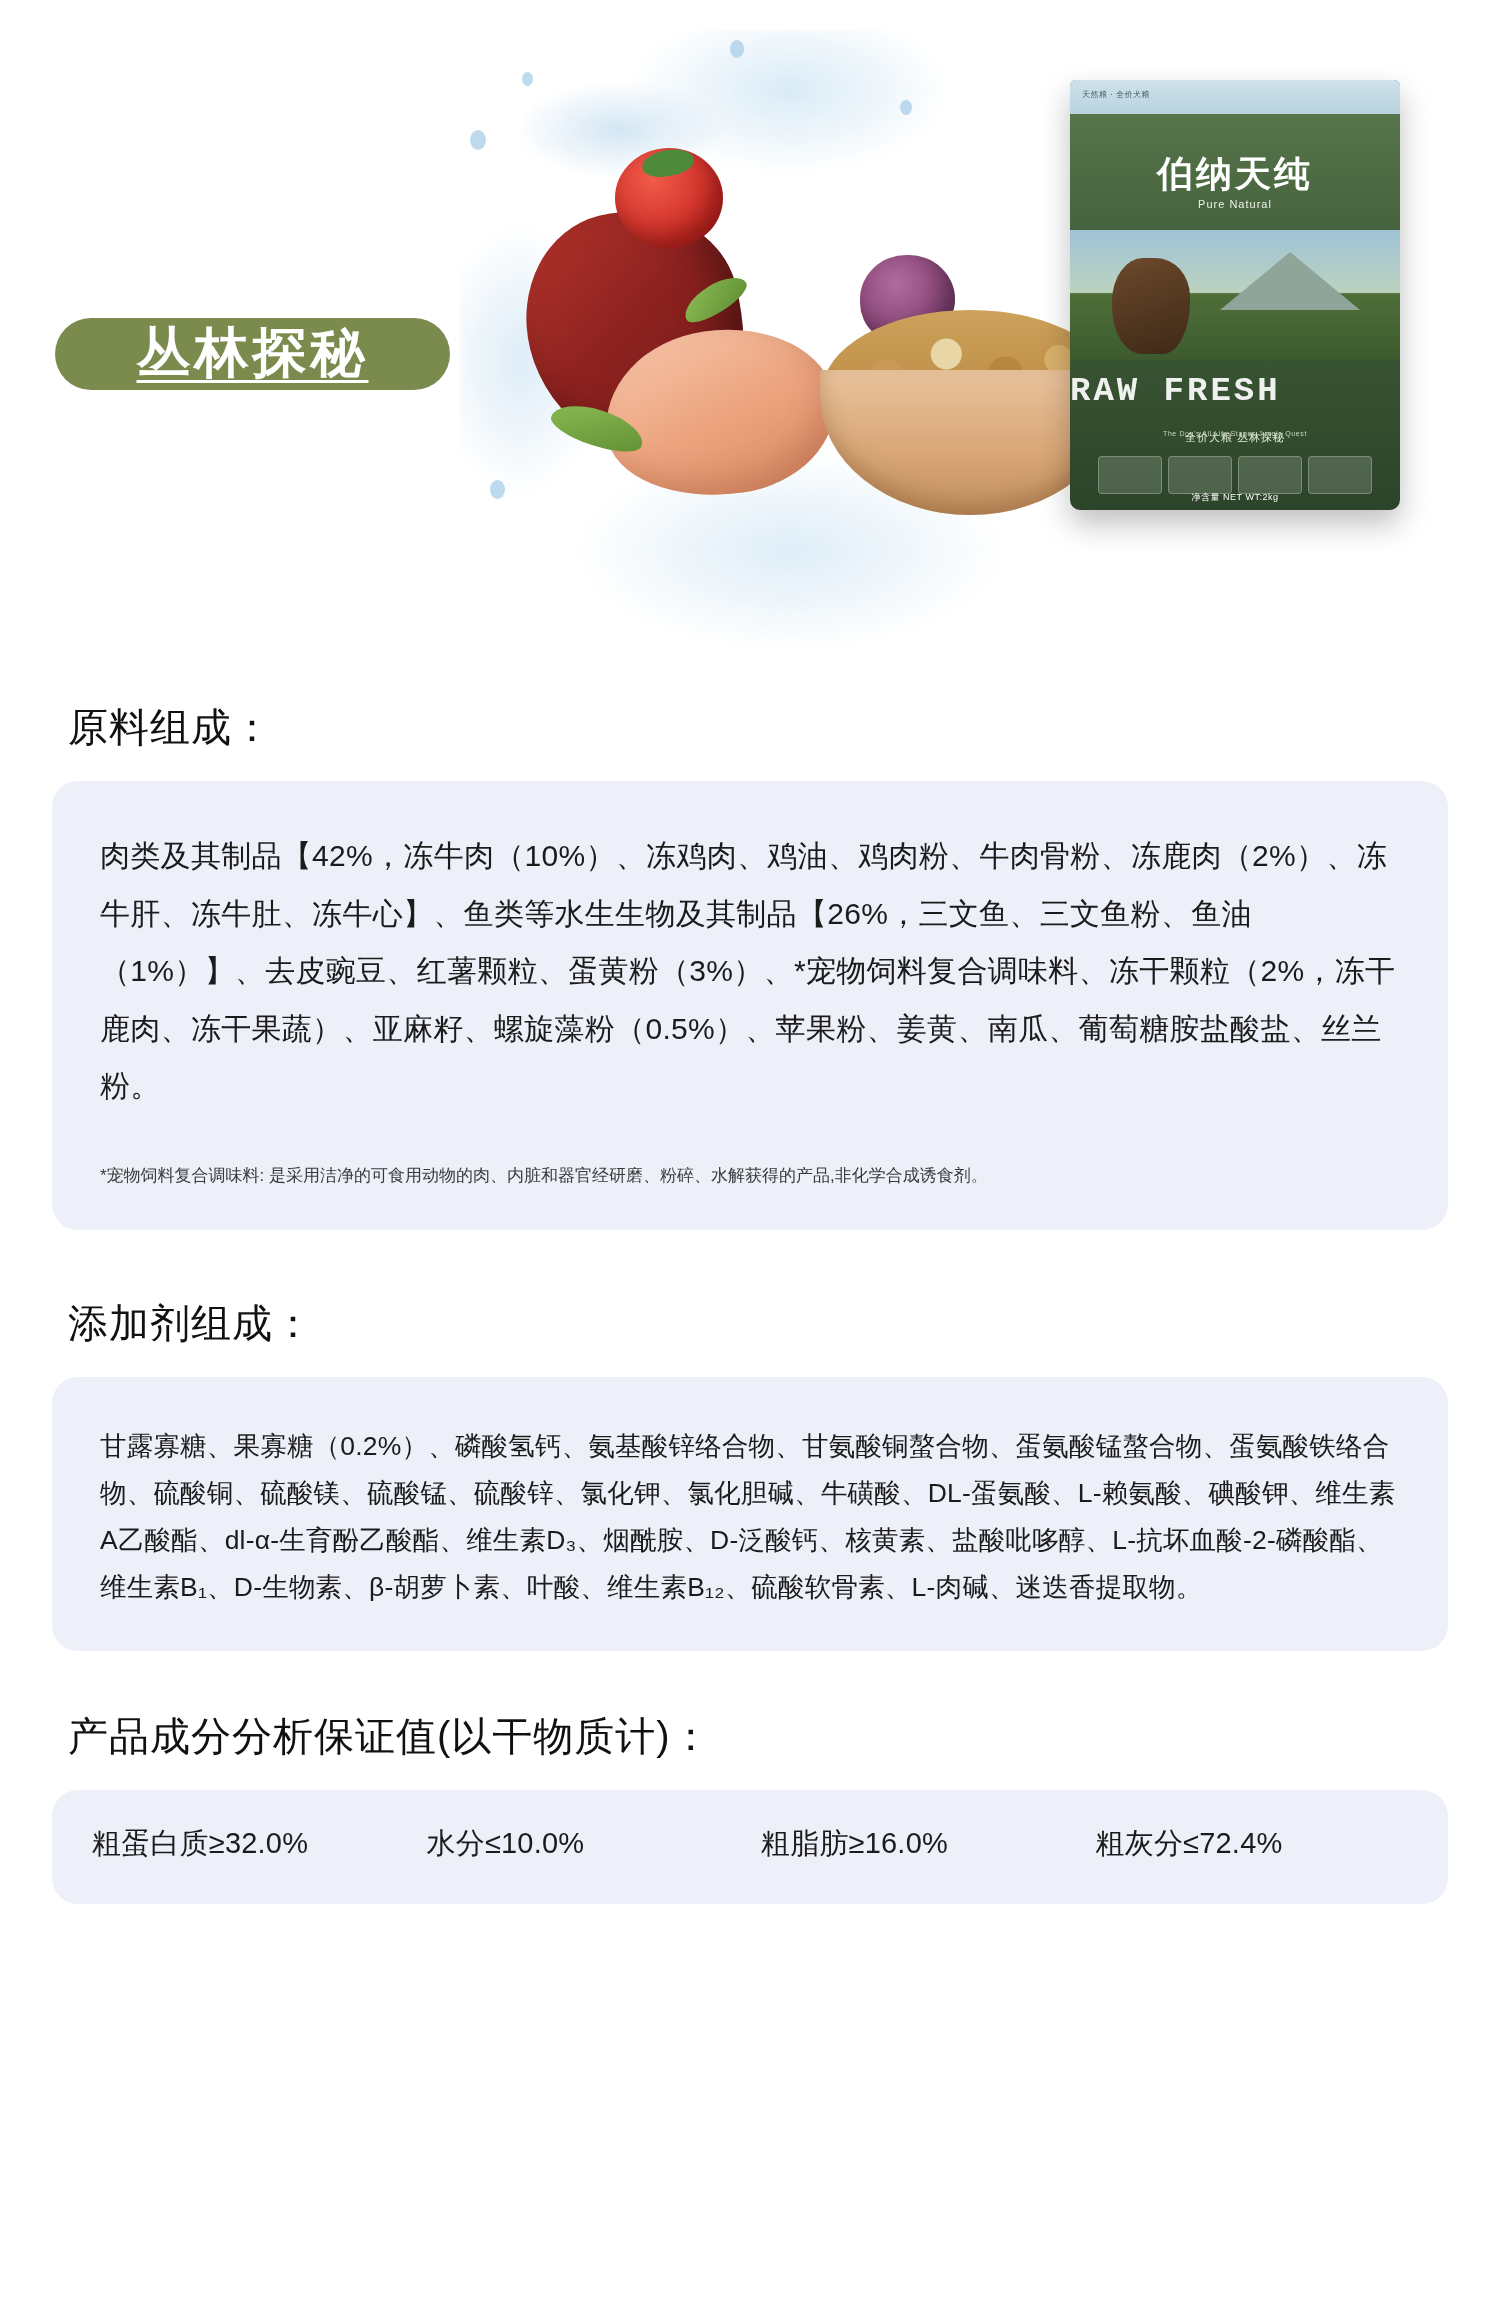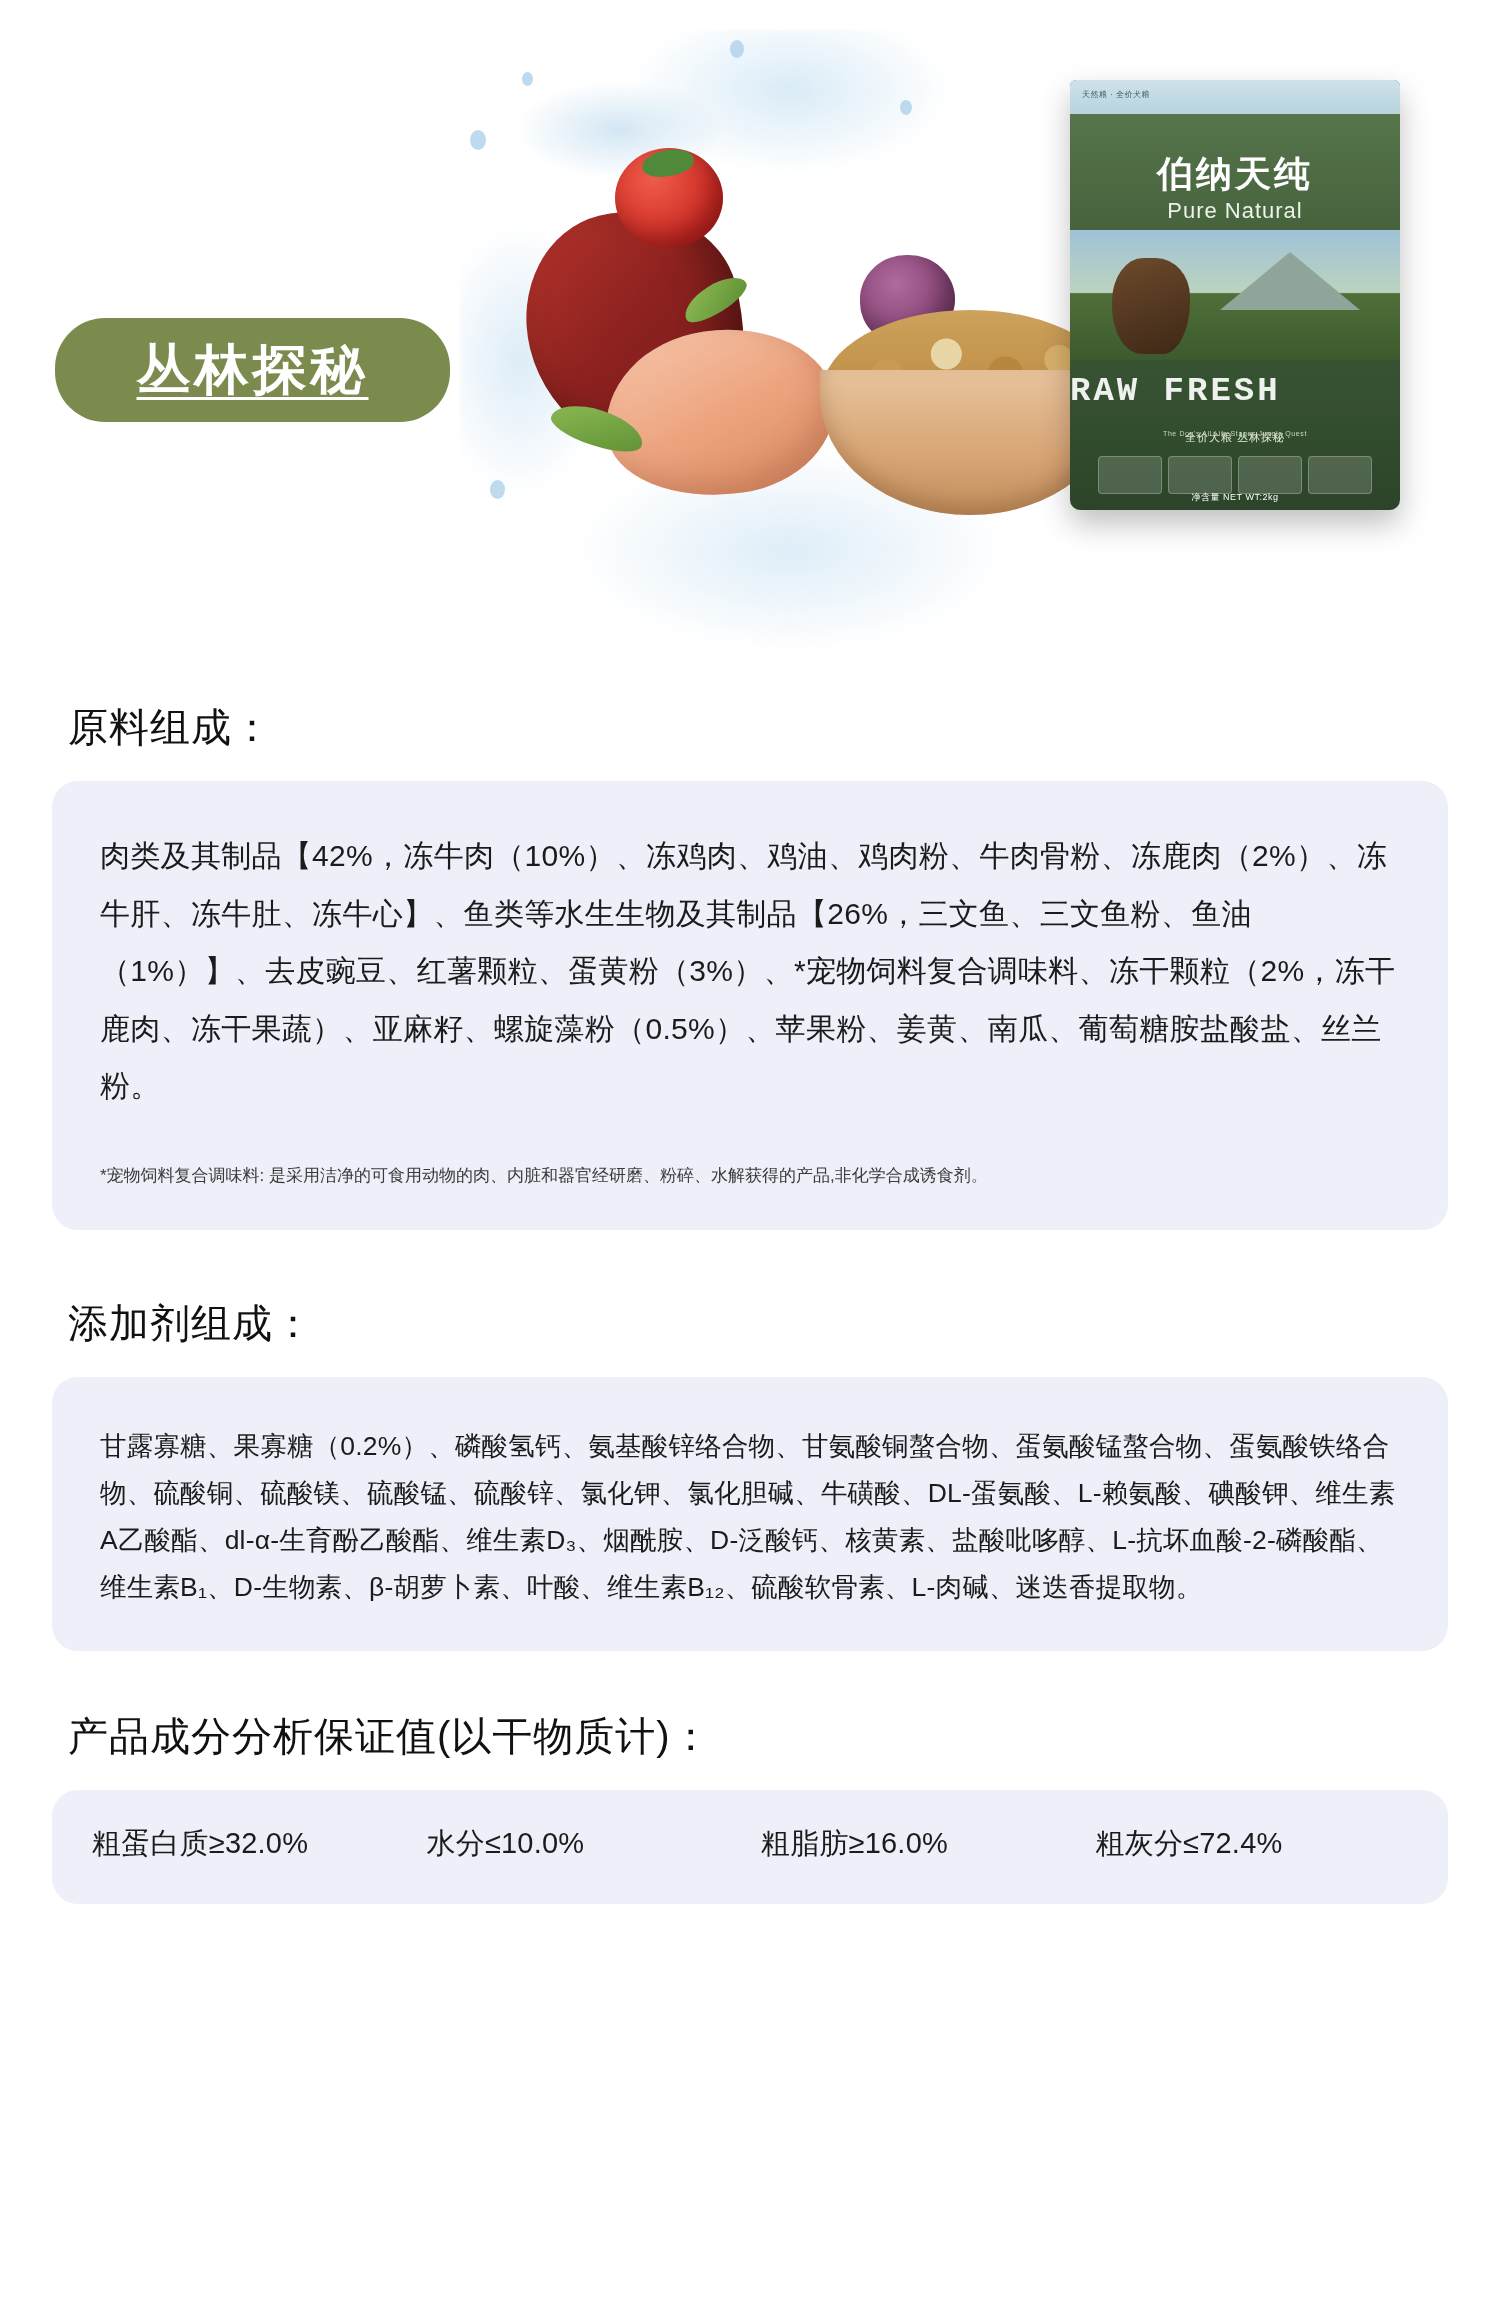--- a/index.html
+++ b/index.html
@@ -22,25 +22,25 @@
   .hero {
     position: relative;
     width: 1500px;
     height: 700px;
   }
   .hero-badge {
     position: absolute;
     left: 55px;
     top: 318px;
     width: 395px;
-    height: 104px;
+    height: 72px;
     background: #7b8b4e;
     border-radius: 50px;
     display: flex;
-    align-items: center;
+    align-items: flex-end;
     justify-content: center;
   }
   .hero-badge-text {
     color: #ffffff;
     font-size: 54px;
     font-weight: bold;
     letter-spacing: 4px;
     text-decoration: underline;
     text-underline-offset: 9px;
     text-decoration-thickness: 3px;
@@ -162,21 +162,21 @@
     font-size: 8px; color:#41606b; letter-spacing:.5px;
   }
   .pkg-brand {
     position: absolute; left: 0; top: 70px; width: 100%;
     text-align: center; color: #ffffff;
     font-size: 36px; font-weight: bold; letter-spacing: 3px;
   }
   .pkg-brand-en {
     position: absolute; left: 0; top: 118px; width: 100%;
     text-align: center; color: #eef3ea;
-    font-size: 22px; letter-spacing: 1px;
+    font-size: 11px; letter-spacing: 1px;
   }
   .pkg-scene {
     position: absolute; left: 0; top: 150px; width: 100%; height: 130px;
     background:
       linear-gradient(180deg,#9fc2d6 0%, #bcd3c0 48%, #4f6f39 49%, #3c5a2d 100%);
   }
   .pkg-mountain {
     position:absolute; left: 150px; top: 172px;
     width:0; height:0;
     border-left: 70px solid transparent;

